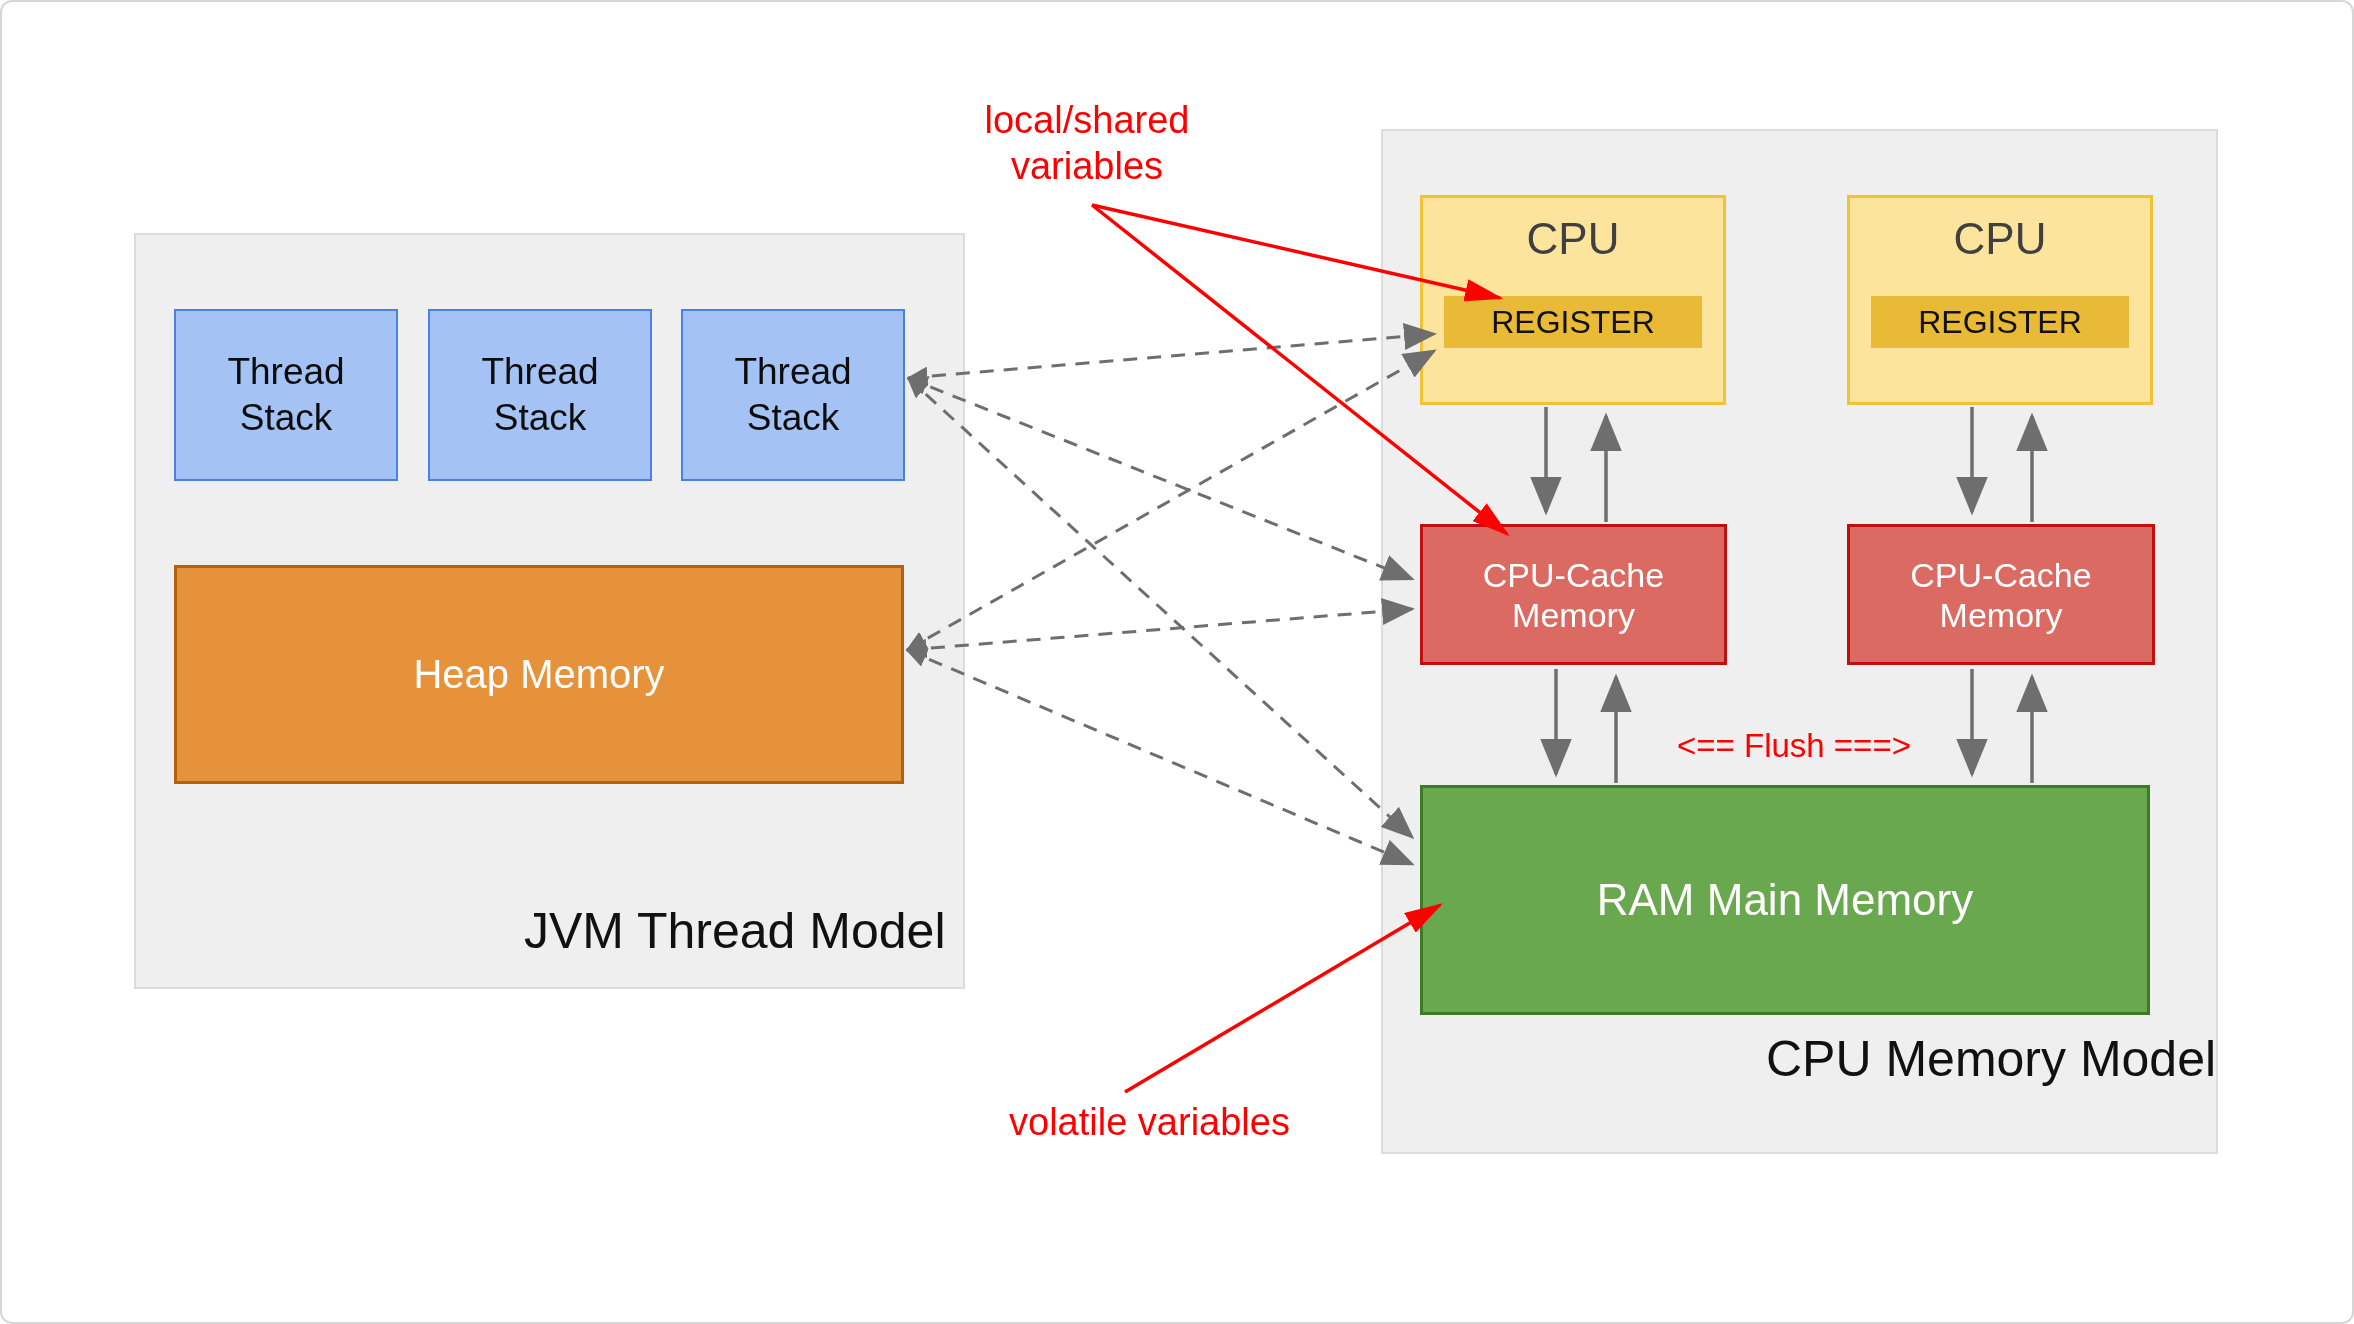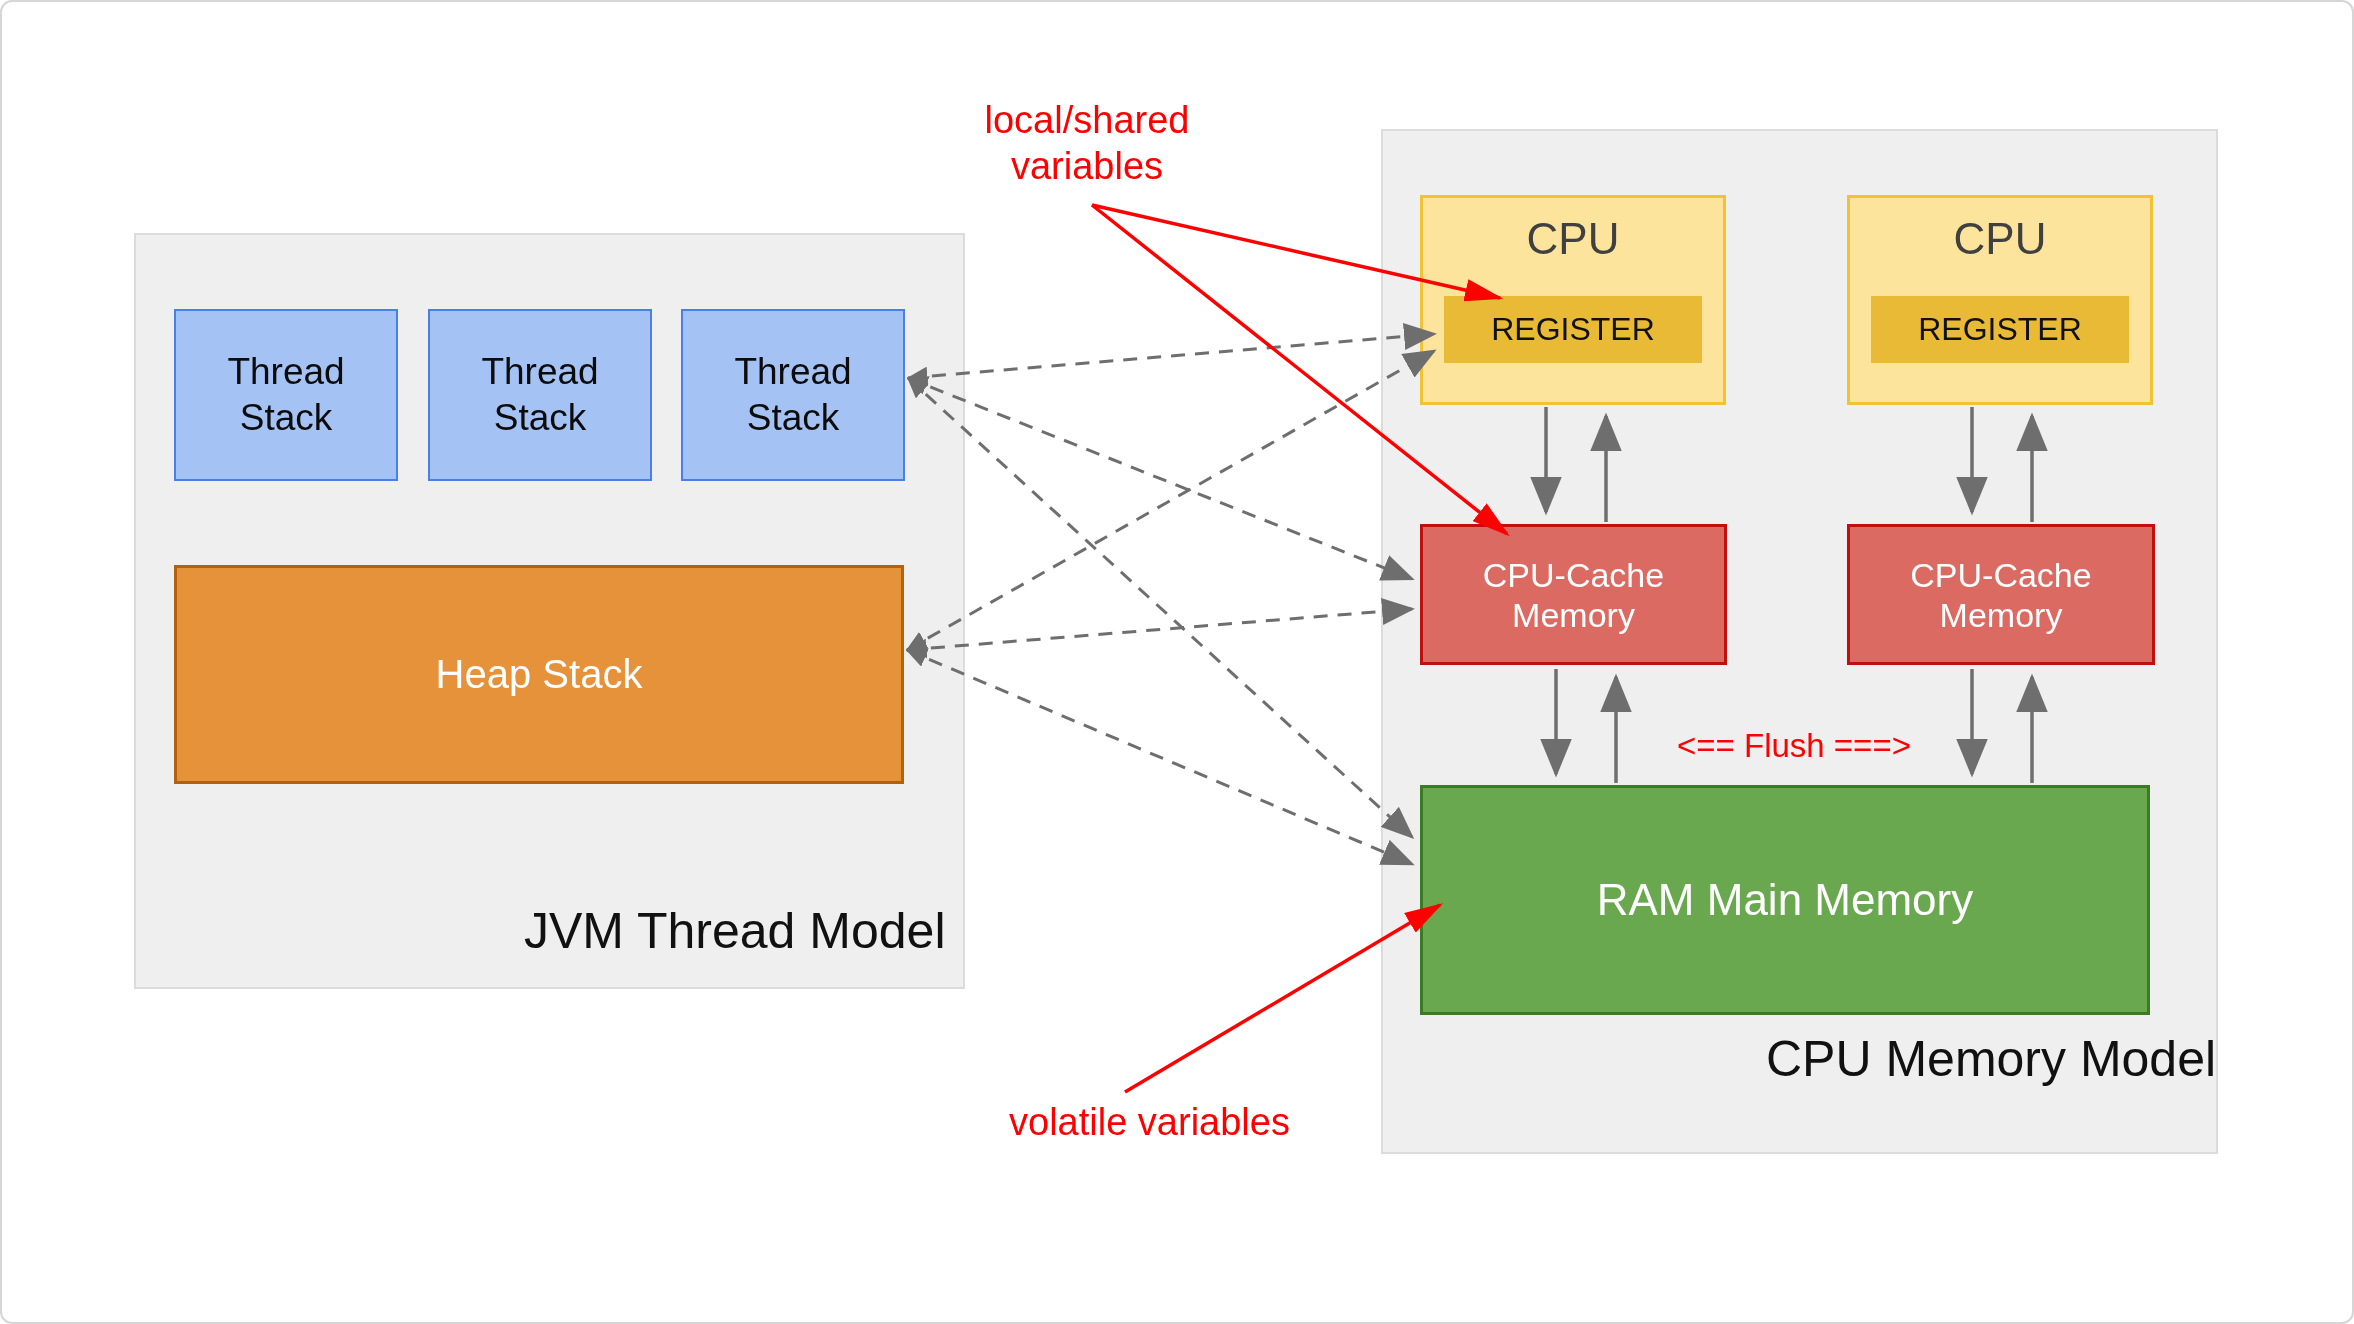--- a/index.html
+++ b/index.html
@@ -21,21 +21,21 @@
   .panel{position:absolute; background:var(--container_bg); border:2px solid var(--container_border); box-sizing:border-box;}
   .panel-title{position:absolute; font-size:50px; color:#111; white-space:nowrap; z-index:4;}
   .box{position:absolute; box-sizing:border-box; display:flex; align-items:center; justify-content:center; text-align:center; z-index:2;}
   .thread{width:224px; height:172px; top:307px; background:var(--thread_fill); border:2px solid var(--thread_border);
           font-size:37px; line-height:46px; color:#0c0c0c;}
   .heap{left:172px; top:563px; width:730px; height:219px; background:var(--heap_fill); border:3px solid var(--heap_border);
         font-size:40px; color:#ffffff;}
   .cpu{top:193px; width:306px; height:210px; background:var(--cpu_fill); border:3px solid var(--cpu_border);
        display:block; text-align:center;}
   .cpu-label{margin-top:16px; font-size:44px; color:#404040;}
-  .register{position:absolute; left:50%; transform:translateX(-50%); top:98px; width:258px; height:67px;
+  .register{position:absolute; left:50%; transform:translateX(-50%); top:98px; width:258px; height:52px;
             background:var(--register_fill); display:flex; align-items:center; justify-content:center;
             font-size:32px; color:#111;}
   .cache{top:522px; width:307px; height:141px; background:var(--cache_fill); border:3px solid var(--cache_border);
          font-size:34px; line-height:40px; color:#ffffff;}
   .ram{left:1418px; top:783px; width:730px; height:230px; background:var(--ram_fill); border:3px solid var(--ram_border);
        font-size:44px; color:#ffffff;}
   .annotation{position:absolute; color:var(--annotation_red); font-size:38px; line-height:46px; text-align:center; z-index:4; white-space:nowrap;}
   .flush{position:absolute; color:var(--annotation_red); font-size:33px; font-weight:normal; z-index:4; white-space:nowrap;}
   svg.connectors{position:absolute; left:0; top:0; width:2354px; height:1324px; z-index:3; pointer-events:none;}
   .dashed{stroke:var(--arrow_gray); stroke-width:3; stroke-dasharray:14 10; fill:none;}
@@ -53,21 +53,21 @@
     <span>Thread Stack</span>
   </div>
   <div class="box thread" style="left:426px;">
     <span>Thread Stack</span>
   </div>
   <div class="box thread" style="left:679px;">
     <span>Thread Stack</span>
   </div>
 
   <div class="box heap">
-    <span>Heap Stack</span>
+    <span>Heap Memory</span>
   </div>
 
   <div class="panel-title" style="left:522px; top:900px;">JVM Thread Model</div>
 
   <div class="panel" style="left:1379px; top:127px; width:837px; height:1025px;"></div>
 
   <div class="box cpu" style="left:1418px;">
     <div class="cpu-label">CPU</div>
     <div class="register">
       <span>REGISTER</span>

